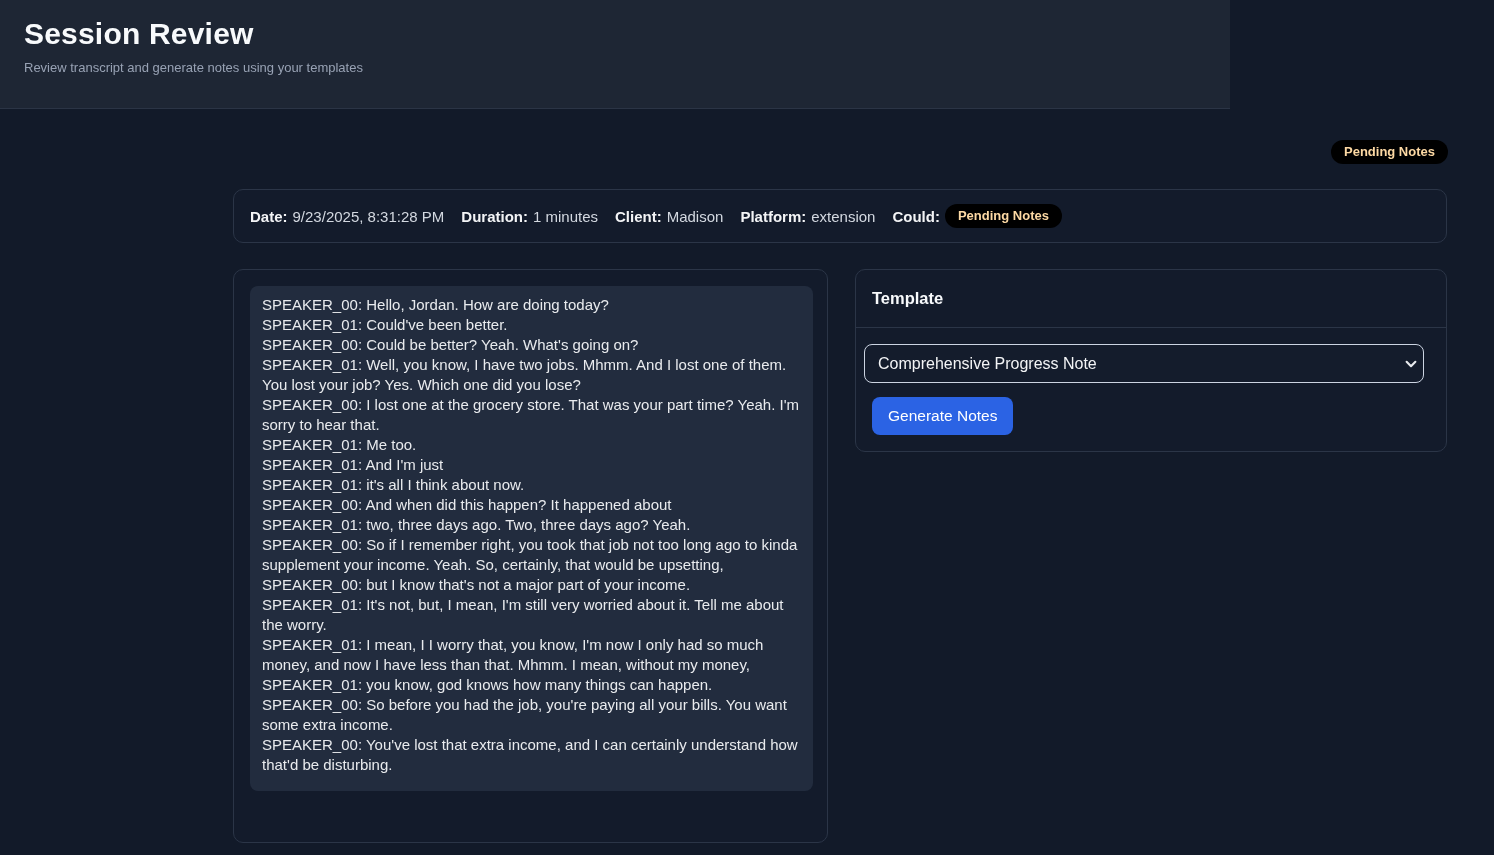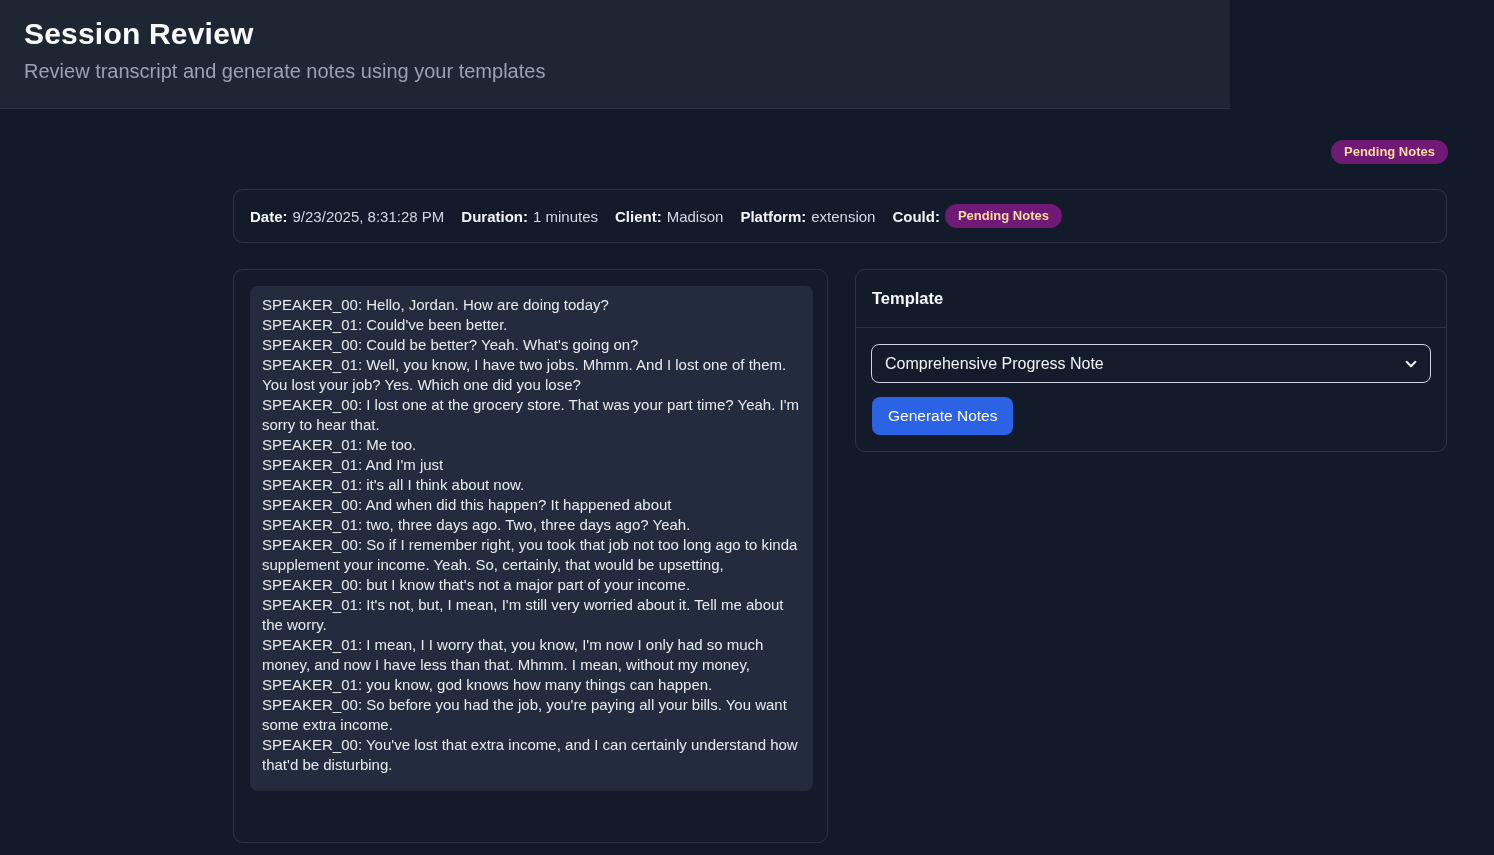--- a/index.html
+++ b/index.html
@@ -19,27 +19,27 @@
     background: #1e2634;
     border-bottom: 1px solid #2b3445;
     padding: 17px 24px 0 24px;
   }
   .page-title {
     font-size: 30px; font-weight: 700; color: #f8fafc;
     letter-spacing: 0.2px;
   }
   .page-subtitle {
     margin-top: 9px;
-    font-size: 20px; color: #98a2b4;
+    font-size: 13px; color: #98a2b4;
   }
 
   
   .pill {
     display: inline-block;
-    background: #701a75;
+    background: #000000;
     color: #fdd9a4;
     font-size: 13px; font-weight: 700;
     padding: 5px 13px;
     border-radius: 999px;
     line-height: 14px;
     white-space: nowrap;
   }
   .top-pill {
     position: absolute; top: 140px; right: 46px;
   }
@@ -106,21 +106,21 @@
     border-color: transparent transparent #727e90 transparent;
     margin-top: 3px;
   }
   .transcript-text::-webkit-scrollbar-button:single-button:vertical:increment {
     border-style: solid; border-width: 7px 5px 0 5px;
     border-color: #727e90 transparent transparent transparent;
     margin-bottom: 3px;
   }
 
   
-  .select-wrap { position: relative; margin: 16px 16px 0 15px; text-decoration: underline; }
+  .select-wrap { position: relative; margin: 16px 16px 0 8px; text-decoration: underline; }
   .template-select {
     width: 560px; height: 39px;
     background: #141c2c;
     color: #f3f4f6;
     border: 1px solid #ccd4e2;
     border-radius: 8px;
     font-family: "Liberation Sans", "DejaVu Sans", sans-serif;
     font-size: 16px;
     padding: 0 36px 0 13px;
     appearance: none;

